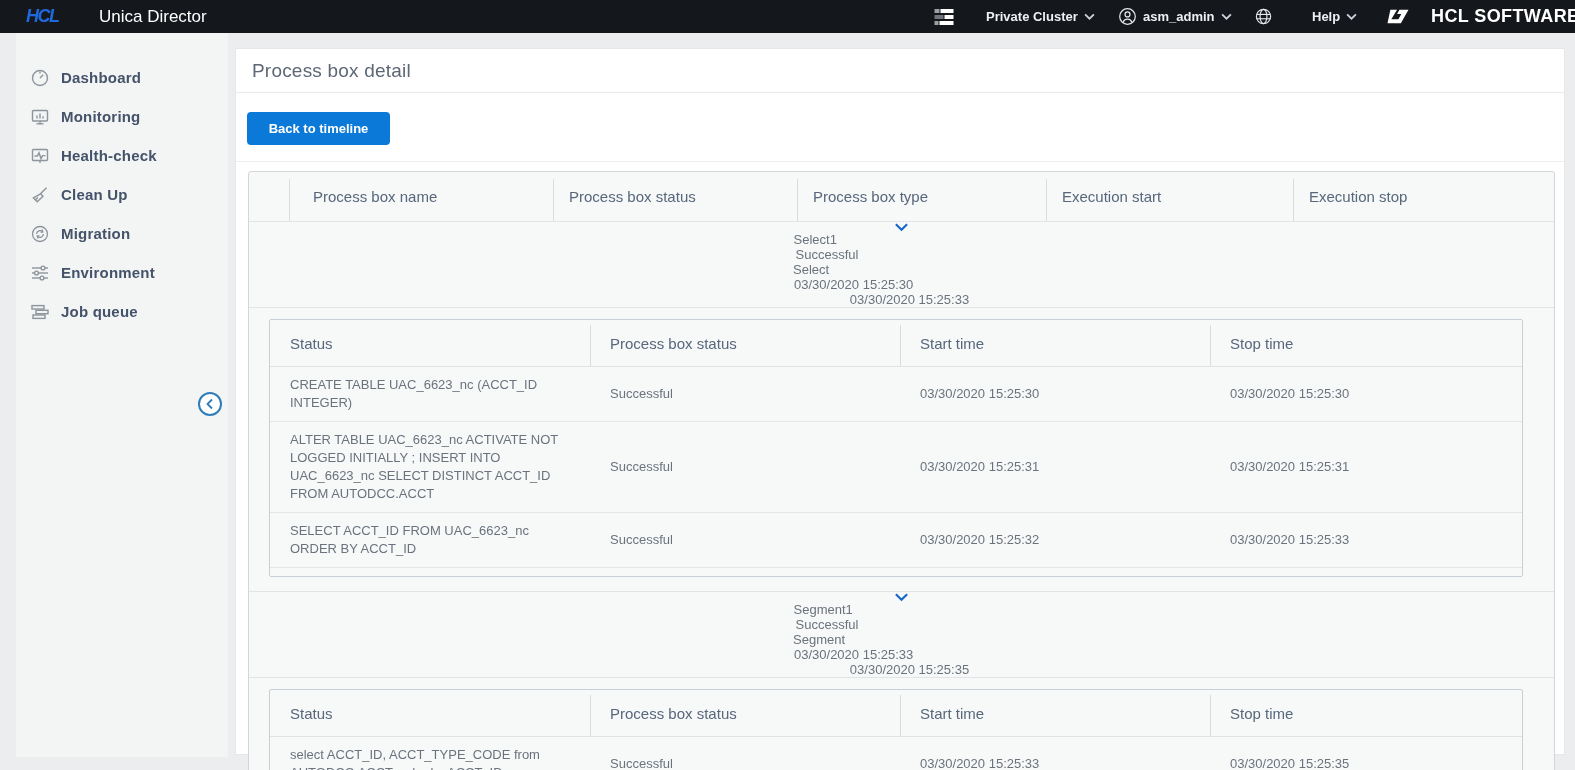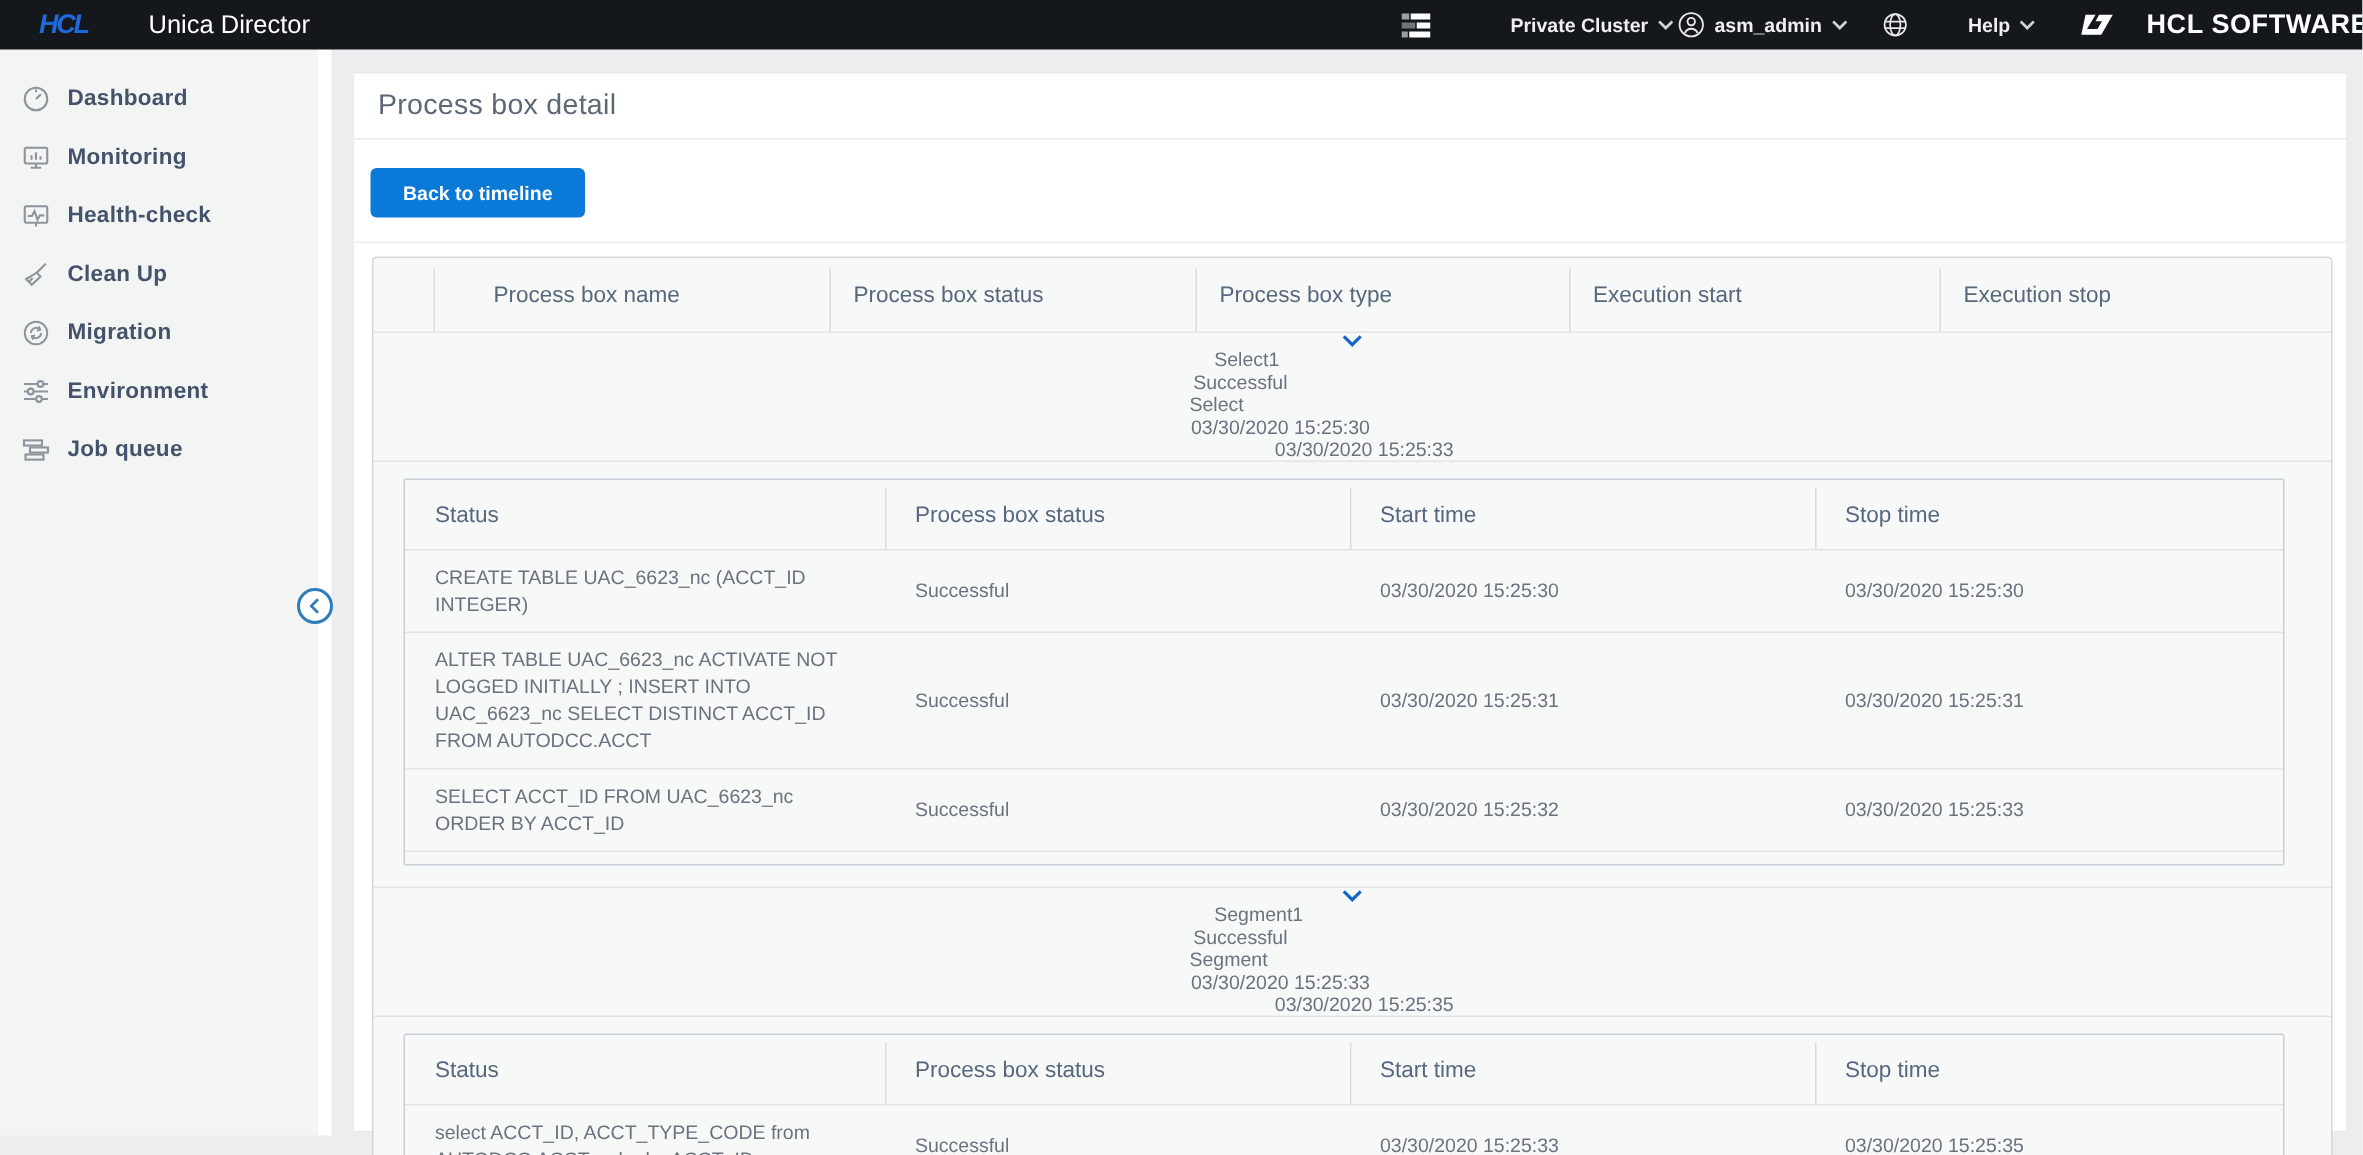--- a/index.html
+++ b/index.html
@@ -15,30 +15,30 @@
     width:1575px;height:770px;position:relative;overflow:hidden;
     background:var(--page_bg);
     font-family:"Liberation Sans",sans-serif;
   }
   
   .topbar{position:absolute;left:0;top:0;width:1575px;height:33px;background:var(--header_bg);overflow:hidden;z-index:10;}
   .tb-item{position:absolute;top:0;height:33px;display:flex;align-items:center;gap:6px;color:#eef0f2;font-size:13px;font-weight:bold;white-space:nowrap;}
   .brand{left:26px;font-style:italic;font-weight:900;font-size:18px;letter-spacing:-1.5px;color:var(--brand_blue);}
   .app-title{left:99px;font-size:17px;font-weight:normal;color:#ffffff;}
   .tb-queue{left:933px;}
-  .tb-cluster{left:1007px;cursor:pointer;}
+  .tb-cluster{left:986px;cursor:pointer;}
   .tb-user{left:1118px;cursor:pointer;}
   .tb-globe{left:1254px;cursor:pointer;}
   .tb-help{left:1312px;cursor:pointer;}
   .tb-logo{left:1384px;}
   .tb-logo .logo-text{margin-left:13px;font-size:18px;font-weight:bold;letter-spacing:0.4px;color:#fff;}
   .chev{display:inline-flex;}
   .hicon{display:inline-flex;align-items:center;}
   
-  .sidebar{position:absolute;left:0;top:33px;width:212px;height:724px;background:var(--sidebar_bg);padding-top:13px;z-index:2;}
+  .sidebar{position:absolute;left:16px;top:33px;width:212px;height:724px;background:var(--sidebar_bg);padding-top:25px;z-index:2;}
   .gutter{position:absolute;left:212px;top:33px;width:9px;height:724px;background:#ffffff;z-index:1;}
   .side-item{height:39px;display:flex;align-items:center;padding-left:14px;gap:11px;cursor:pointer;}
   .side-item .lbl{font-size:15px;font-weight:bold;color:var(--sidebar_text);letter-spacing:0.2px;}
   .sicon{width:20px;height:20px;color:var(--icon_gray);display:inline-flex;}
   .collapse-btn{
     position:absolute;left:198px;top:392px;width:24px;height:24px;border-radius:50%;
     background:#fff;border:2px solid #2e7db8;display:flex;align-items:center;justify-content:center;
     z-index:6;cursor:pointer;color:#2e7db8;
   }
   
@@ -51,21 +51,21 @@
     height:33px;min-width:143px;padding:0 18px;border:none;border-radius:4px;cursor:pointer;
   }
   .toolbar-divider{margin-top:16px;border-top:1px solid #ededef;height:0;}
   
   .ptable{margin:9px 9px 0 12px;border:1px solid var(--table_border);border-radius:3px;background:var(--table_bg);padding-bottom:14px;}
   .pt-header{display:flex;height:49px;}
   .pt-hcell{font-size:15px;color:var(--header_text);display:flex;align-items:center;position:relative;height:100%;}
   .pt-hcell.sep::before{content:"";position:absolute;left:0;top:7px;bottom:0;width:1px;background:#d9dcdf;}
   .pt-row{display:flex;min-height:37px;align-items:center;border-top:1px solid var(--row_line);border-bottom:1px solid var(--row_line);font-size:13px;color:var(--cell_text);flex-direction:column;}
   .c-expand{width:40px;display:flex;justify-content:center;align-items:center;}
-  .c-name{width:264px;padding-left:40px;}
+  .c-name{width:264px;padding-left:24px;}
   .c-status{width:244px;padding-left:16px;}
   .c-type{width:249px;padding-left:16px;}
   .c-start{width:247px;padding-left:16px;}
   .c-stop{flex:1;padding-left:16px;}
   .expand-ico{color:#1566cb;display:inline-flex;cursor:pointer;}
   
   .ntable{margin:11px 31px 14px 20px;border:1px solid var(--nested_border);border-radius:2px;padding-bottom:8px;}
   .nt-header{display:flex;height:47px;border-bottom:1px solid #e0e3e6;}
   .nt-hcell{font-size:15px;color:var(--header_text);display:flex;align-items:center;position:relative;height:100%;padding-left:20px;}
   .nt-hcell.sep::before{content:"";position:absolute;left:0;top:5px;bottom:0;width:1px;background:#d9dcdf;}

